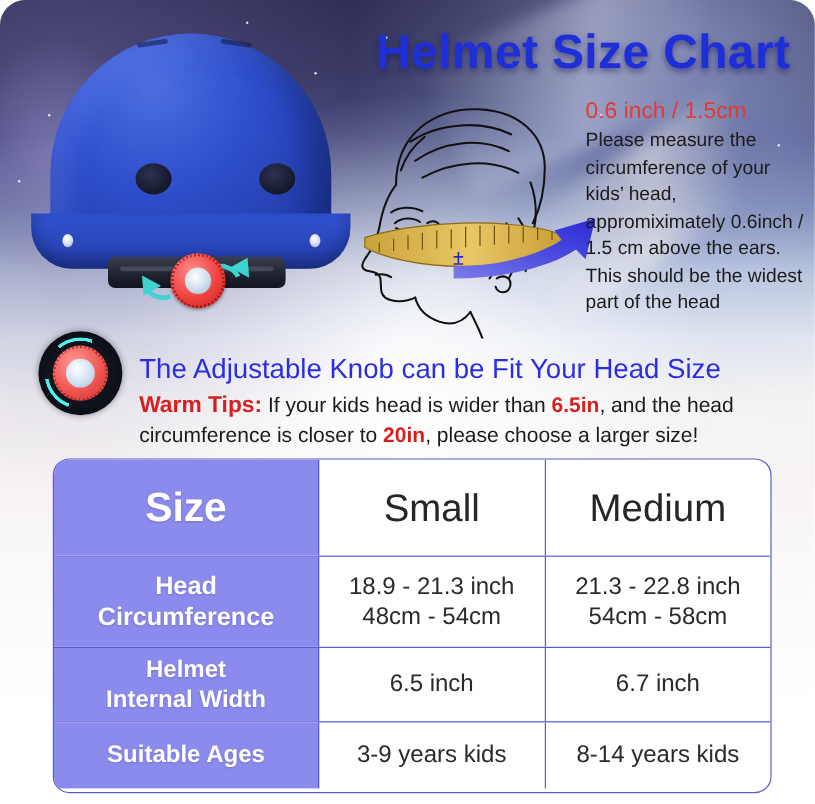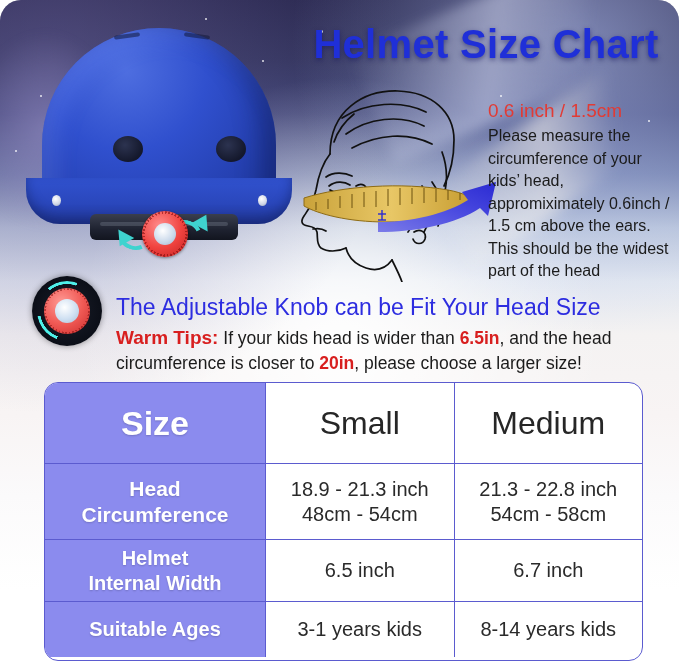--- a/index.html
+++ b/index.html
@@ -69,21 +69,21 @@
   .rot-arrow.right{left:176px;top:186px;border-left:9px solid transparent;border-right:9px solid transparent;border-bottom:14px solid #3fd3cf;transform:rotate(28deg);}
   .rot-tail{position:absolute;border:4px solid #3fd3cf;border-radius:50%;}
   .rot-tail.t1{left:100px;top:190px;width:26px;height:24px;border-color:transparent transparent #3fd3cf transparent;transform:rotate(20deg);}
   .rot-tail.t2{left:150px;top:192px;width:26px;height:24px;border-color:#3fd3cf transparent transparent transparent;transform:rotate(20deg);}
 
   
   .head-wrap{position:absolute;left:282px;top:82px;width:220px;height:200px;}
   .head-svg{position:absolute;left:0;top:0;}
 
   
-  .note{position:absolute;left:488px;top:98px;width:188px;}
+  .note{position:absolute;left:488px;top:80px;width:188px;}
   .note-title{color:#e13b35;font-size:19px;line-height:26px;white-space:nowrap;}
   .note-body{color:#1b1b1b;font-size:16px;line-height:22.5px;margin-top:1px;}
 
   
   .knob-inset{position:absolute;left:32px;top:276px;width:70px;height:70px;border-radius:50%;
       background:radial-gradient(circle at 50% 50%, #1b1f2b 0%, #0c0f18 68%, #05070d 100%);
       box-shadow:0 0 6px rgba(0,0,0,.4);}
   .knob-inset .arc{position:absolute;inset:5px;border-radius:50%;
       background:conic-gradient(from 200deg, #4ef0ea 0deg 60deg, rgba(0,0,0,0) 60deg 120deg, #4ef0ea 120deg 180deg, rgba(0,0,0,0) 180deg 360deg);
       -webkit-mask:radial-gradient(circle, transparent 0 63%, #000 64% 100%);
@@ -306,19 +306,19 @@
           <span>Helmet</span>
           <span>Internal Width</span>
         </div>
       </div>
       <div class="cell c-val">6.5 inch</div>
       <div class="cell c-val">6.7 inch</div>
     </div>
 
     <div class="row r-ages">
       <div class="cell c-label">Suitable Ages</div>
-      <div class="cell c-val">3-1 years kids</div>
+      <div class="cell c-val">3-9 years kids</div>
       <div class="cell c-val">8-14 years kids</div>
     </div>
 
   </div>
 
 </div>
 
 </body></html>

